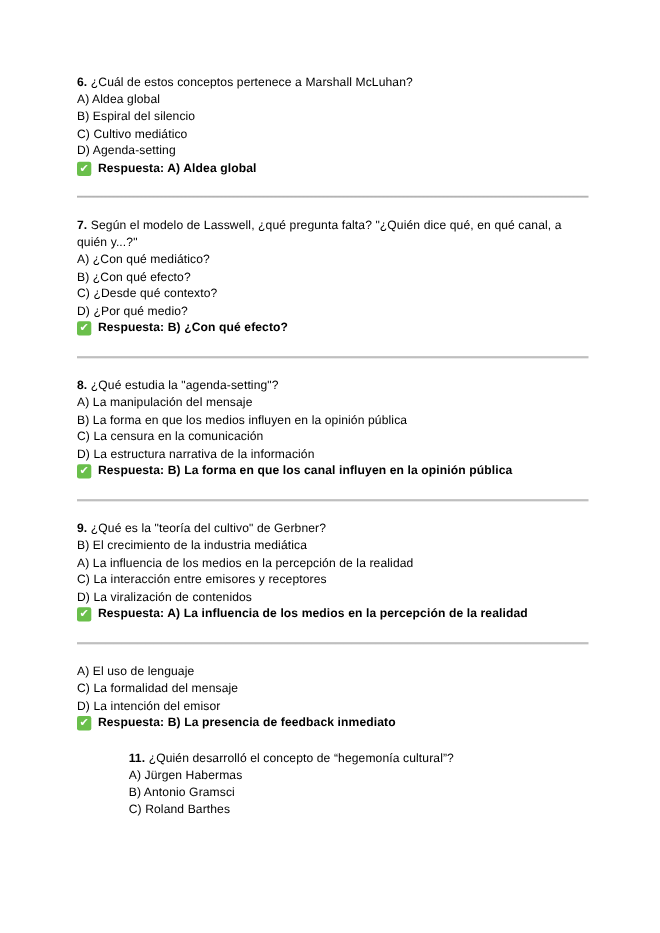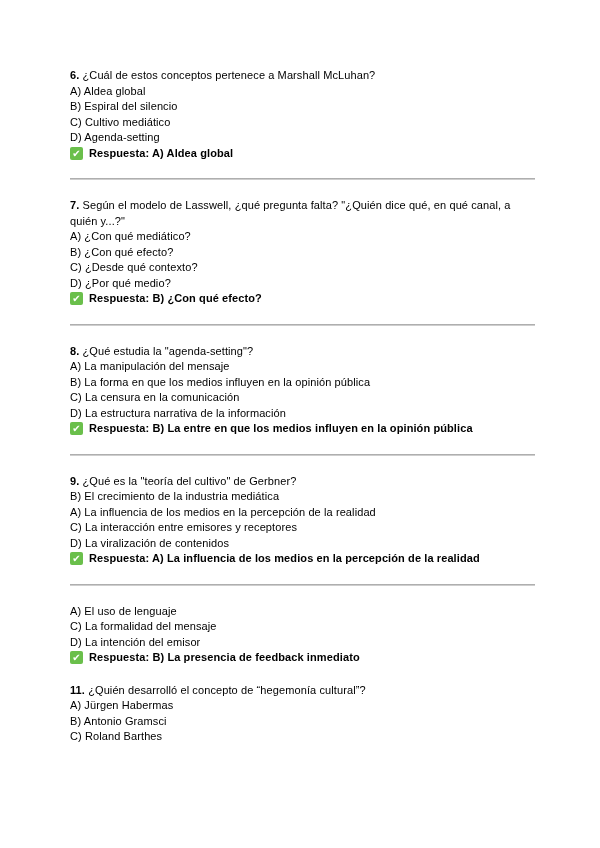--- a/index.html
+++ b/index.html
@@ -43,21 +43,21 @@
     font-weight: bold;
     margin-right: 6px;
     flex: 0 0 auto;
   }
   hr.divider {
     border: 0;
     height: 2px;
     background: linear-gradient(to bottom, #9f9f9f, #dedede);
     margin: 17px 0 18px 0;
   }
-  .gap-top { margin-top: 17px; }
+  .gap-top { margin-top: 17px; margin-left: 47px; }
 </style>
 </head>
 <body>
 
 <div class="page">
 
   <div class="question">
     <p><span class="q-num">6.</span> <span>¿Cuál de estos conceptos pertenece a Marshall McLuhan?</span></p>
     <p>A) Aldea global</p>
     <p>B) Espiral del silencio</p>
@@ -84,21 +84,21 @@
   <hr class="divider">
 
   <div class="question">
     <p><span class="q-num">8.</span> <span>¿Qué estudia la "agenda-setting"?</span></p>
     <p>A) La manipulación del mensaje</p>
     <p>B) La forma en que los medios influyen en la opinión pública</p>
     <p>C) La censura en la comunicación</p>
     <p>D) La estructura narrativa de la información</p>
     <p class="answer-line">
         <span class="check" style="background: rgb(106, 191, 75); color: rgb(255, 255, 255);">✔</span>
-        <span>Respuesta: B) La entre en que los medios influyen en la opinión pública</span>
+        <span>Respuesta: B) La forma en que los canal influyen en la opinión pública</span>
       </p>
   </div>
   <hr class="divider">
 
   <div class="question">
     <p><span class="q-num">9.</span> <span>¿Qué es la "teoría del cultivo" de Gerbner?</span></p>
     <p>B) El crecimiento de la industria mediática</p>
     <p>A) La influencia de los medios en la percepción de la realidad</p>
     <p>C) La interacción entre emisores y receptores</p>
     <p>D) La viralización de contenidos</p>

